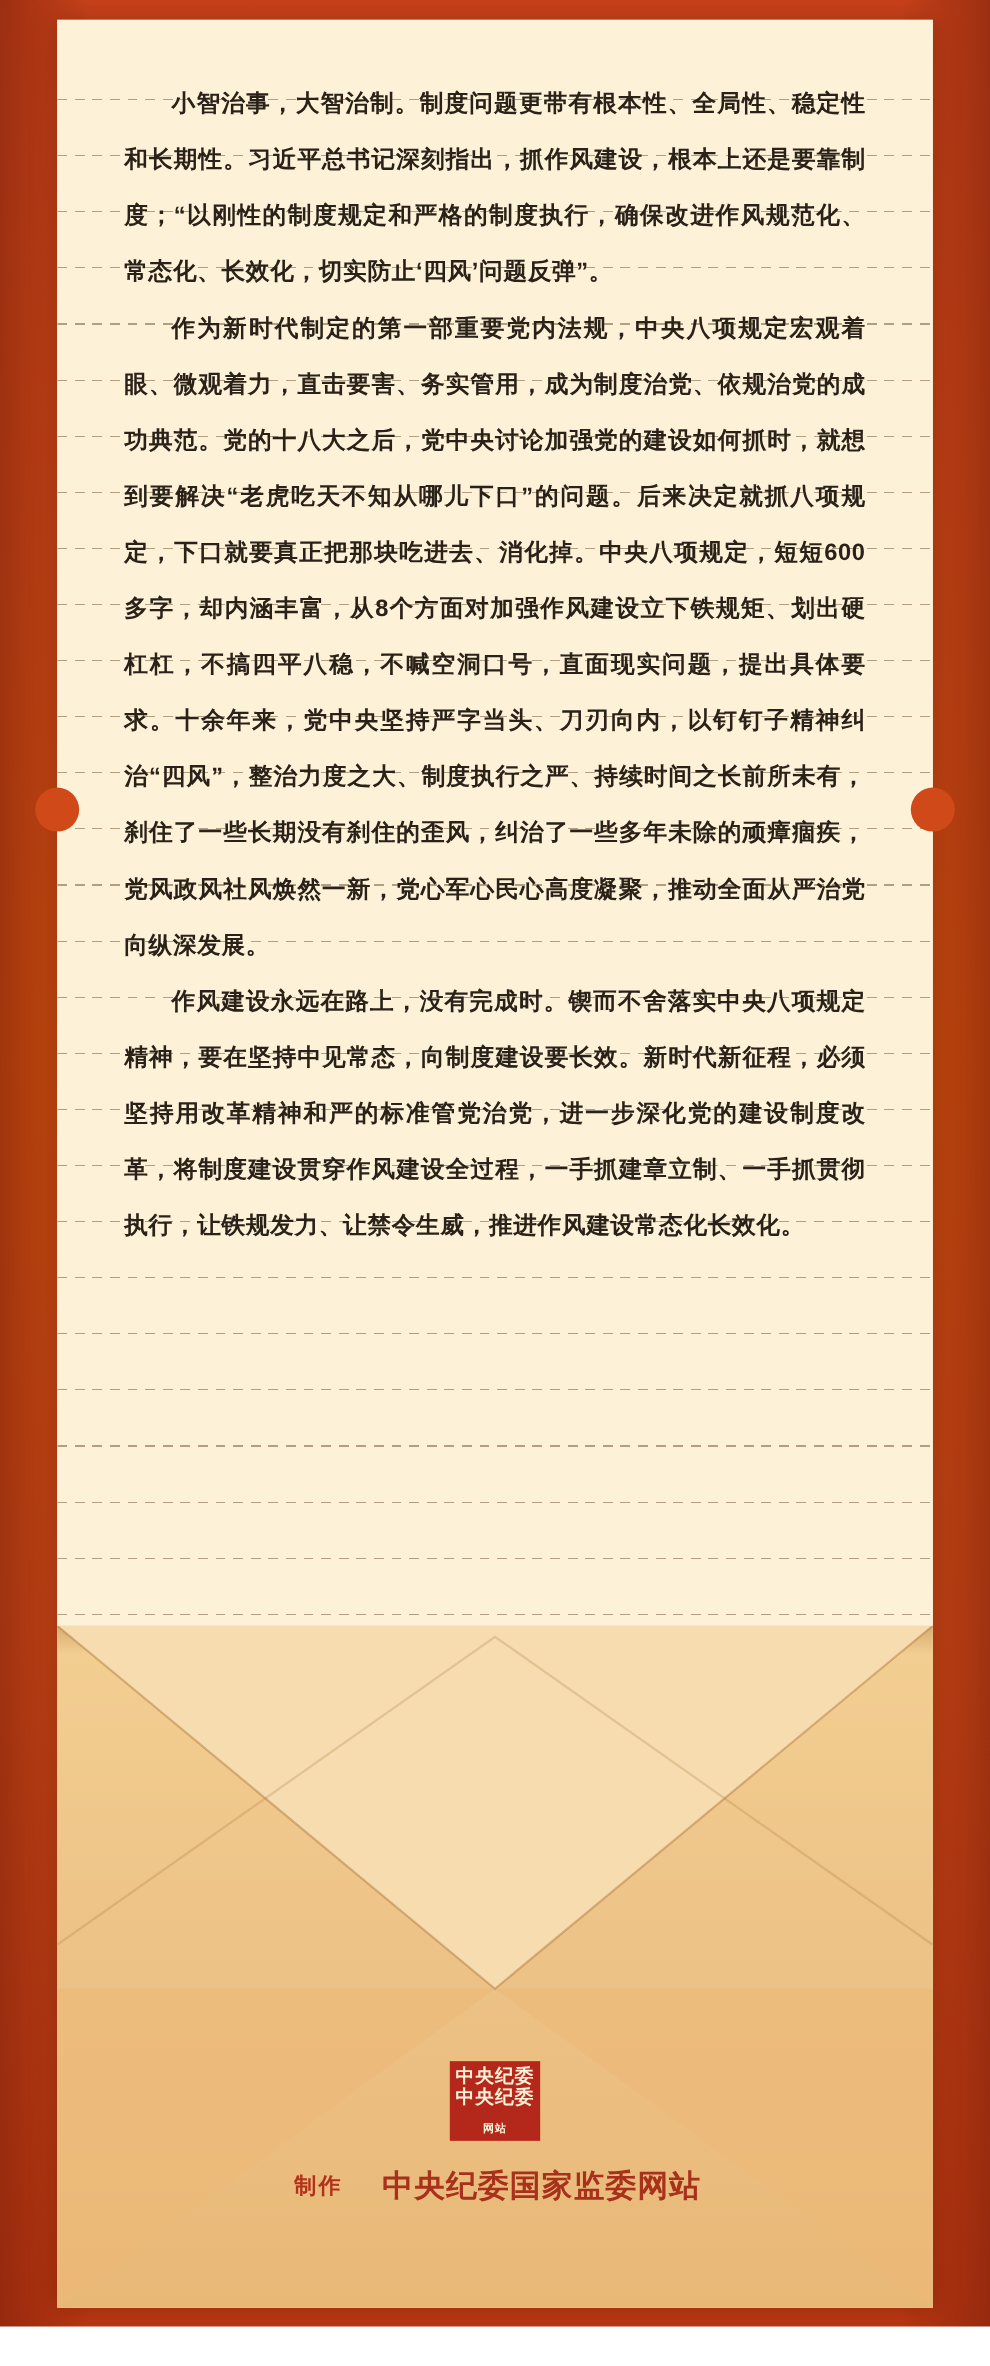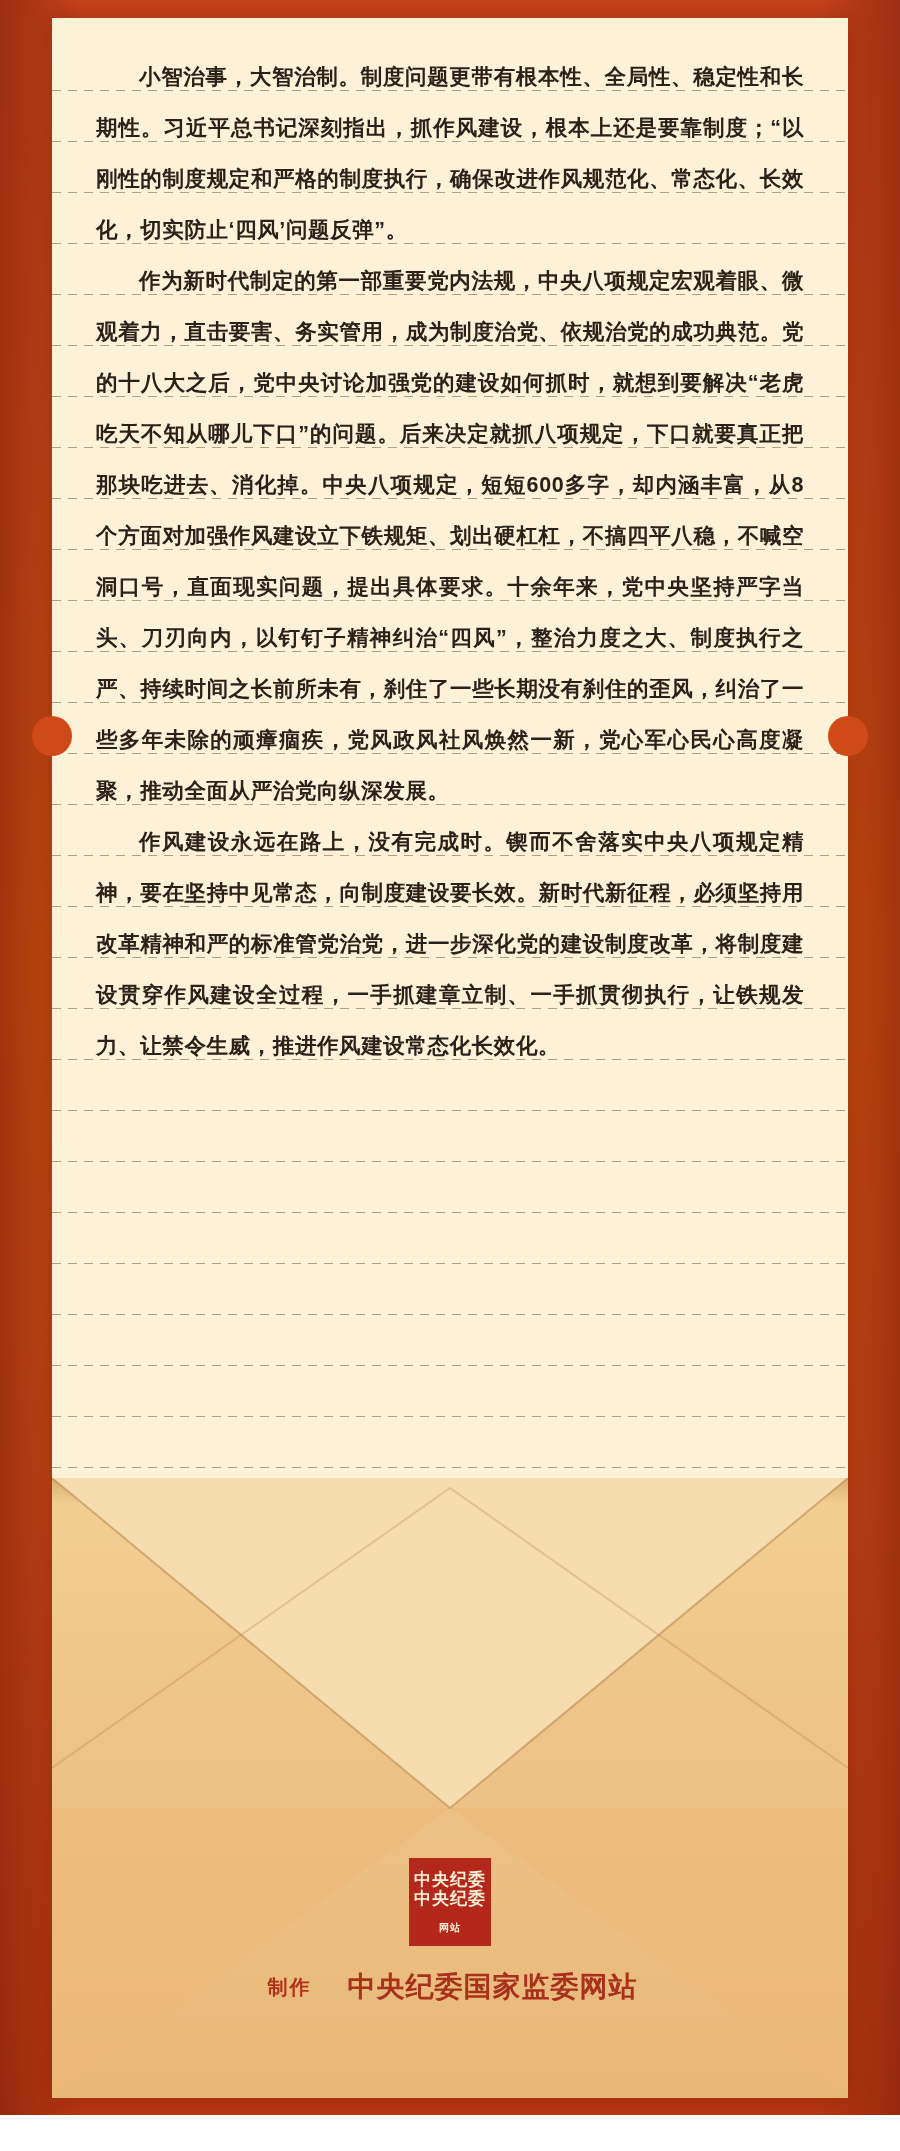--- a/index.html
+++ b/index.html
@@ -52,21 +52,21 @@
   .notch.right { left: 828px; top: 716px; }
 
   
   .text-area {
     position: absolute;
     left: 52px;
     top: 18px;
     width: 796px;
     height: 1460px;
     background: #fdf2d8;
-    padding: 0;
+    padding: 17px;
     box-sizing: border-box;
   }
   
   .rules {
     position: absolute;
     left: 0; top: 0; right: 0; bottom: 0;
     background-image: repeating-linear-gradient(
       to bottom,
       rgba(0,0,0,0) 0px,
       rgba(0,0,0,0) 50px,
@@ -140,23 +140,23 @@
     right: 0;
     border-bottom: 290px solid transparent;
     border-right: 398px solid rgba(236,184,118,.55);
   }
 
   
   .seal {
     position: absolute;
     left: 50%;
     transform: translateX(-50%);
-    top: 380px;
+    top: 396px;
     width: 82px;
-    height: 88px;
+    height: 72px;
     background: #b4281c;
     border: 2px solid #b4281c;
     box-sizing: border-box;
     color: #fdf2d8;
     display: flex;
     flex-direction: column;
     align-items: center;
     justify-content: center;
     line-height: 1.12;
     z-index: 5;

